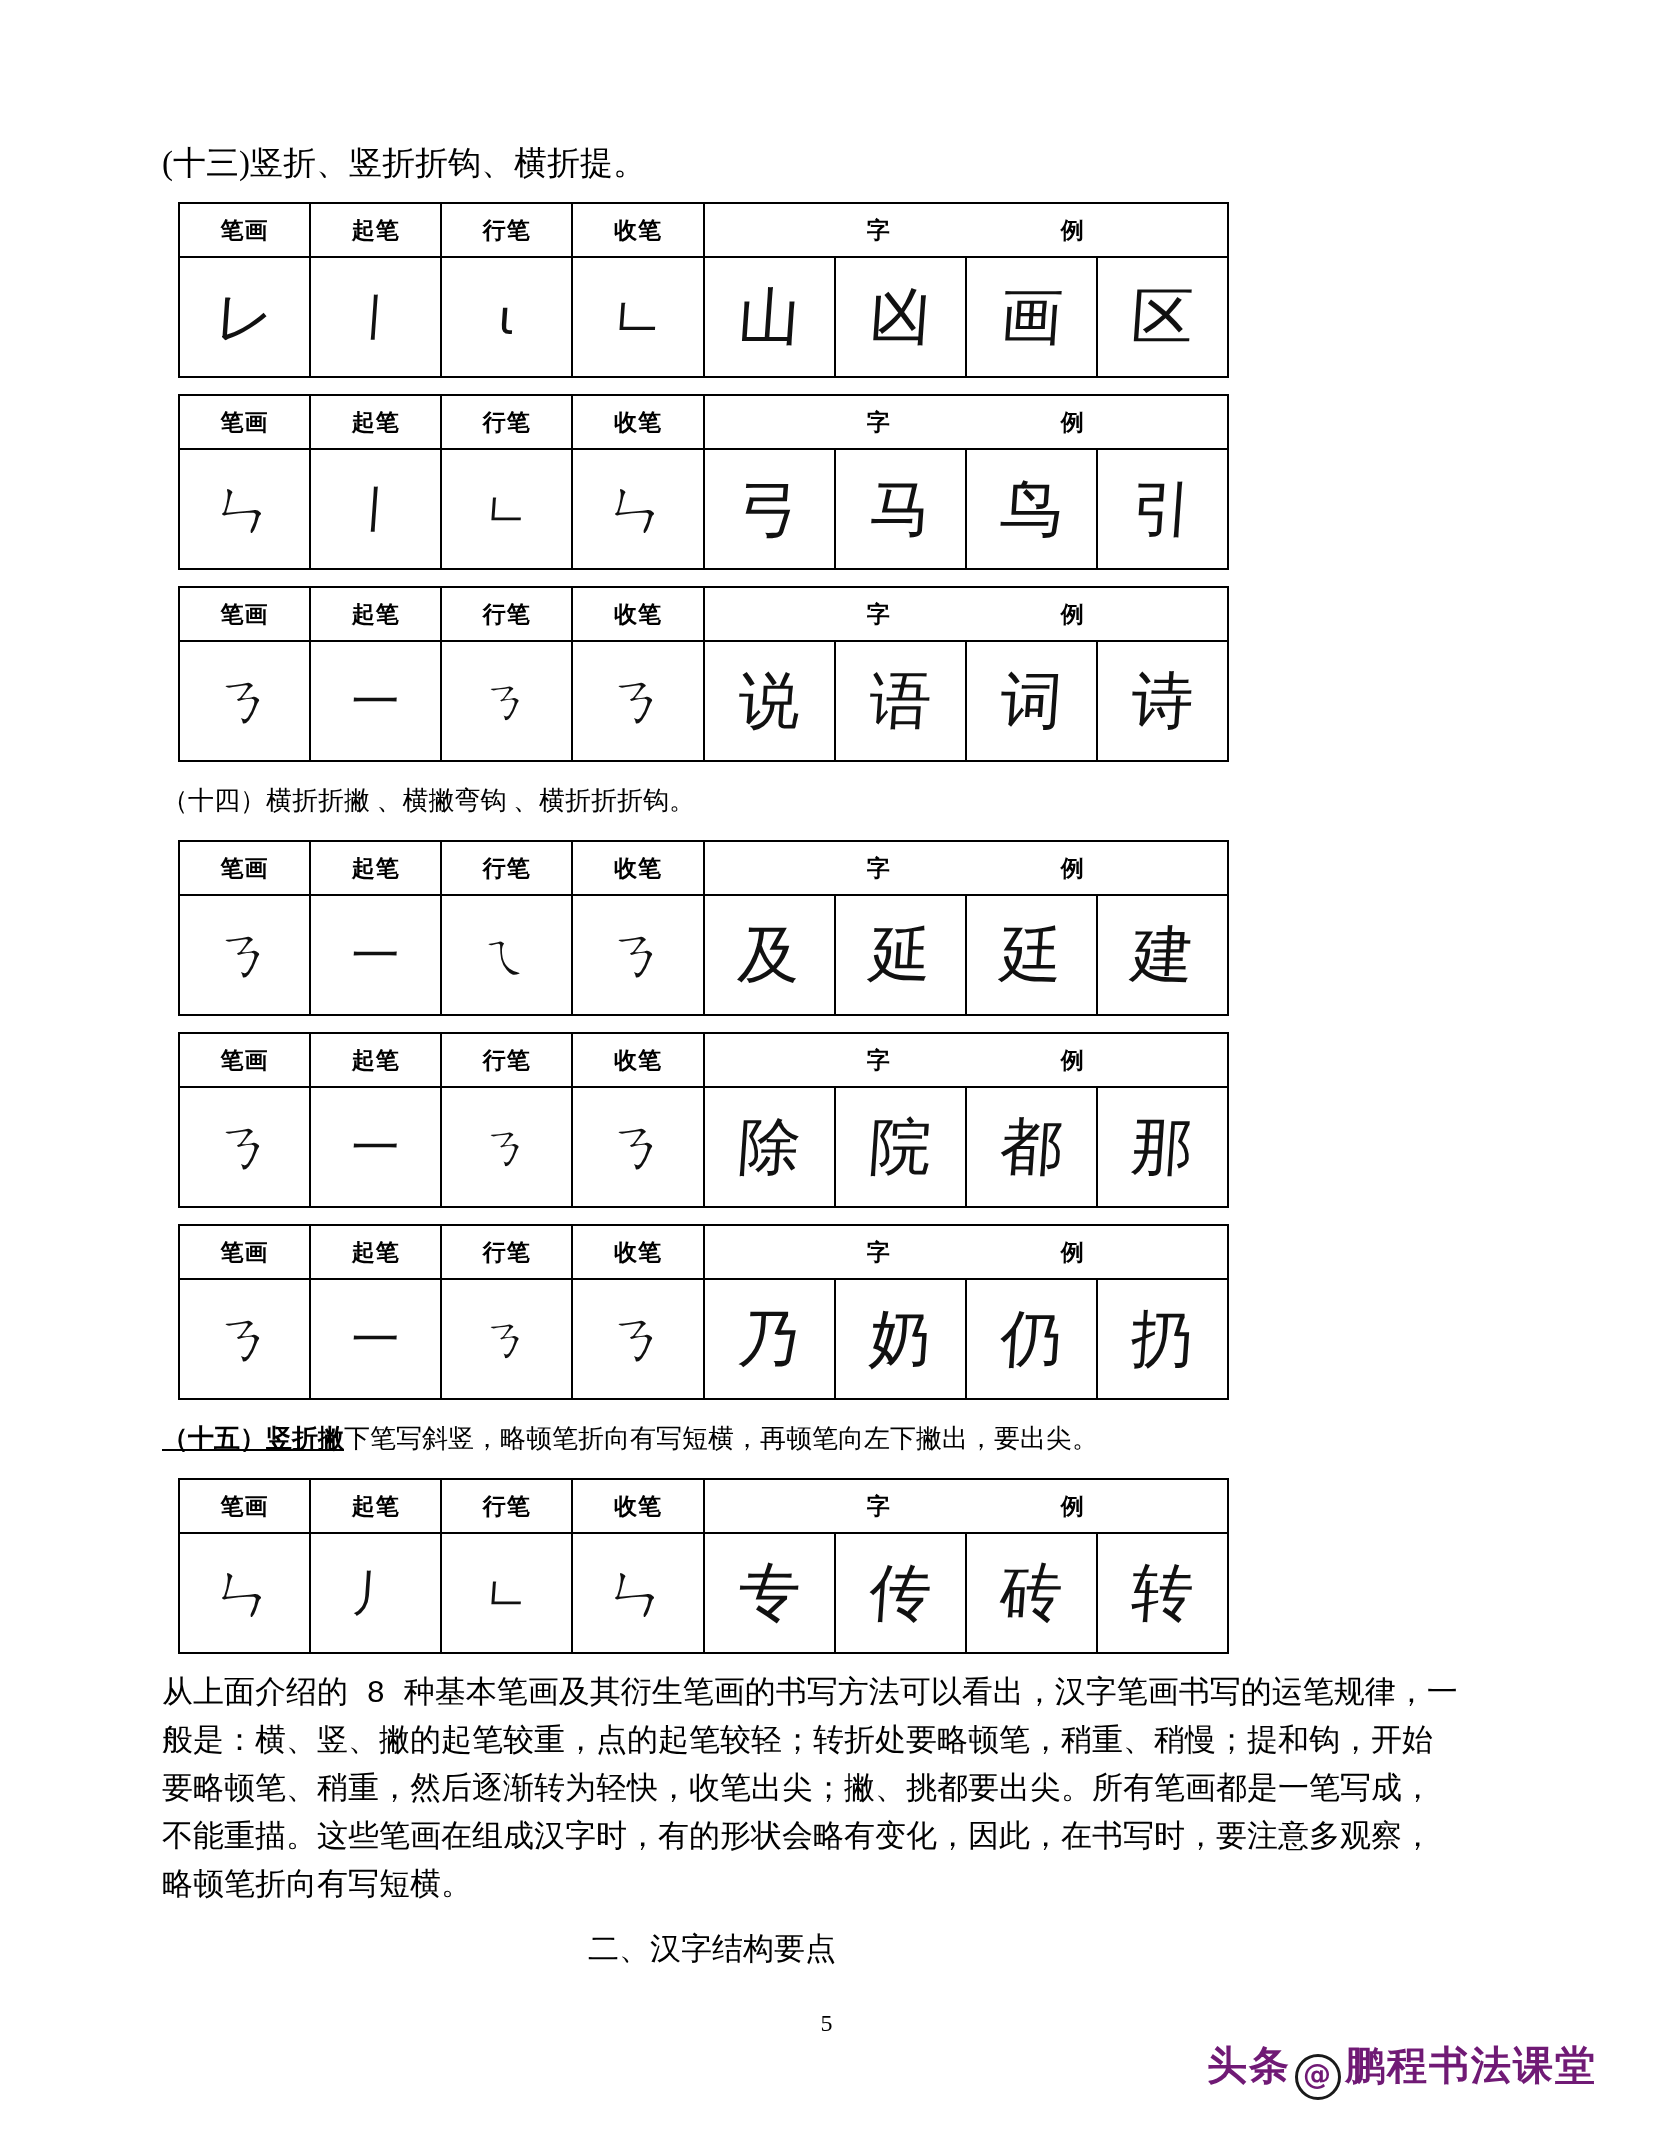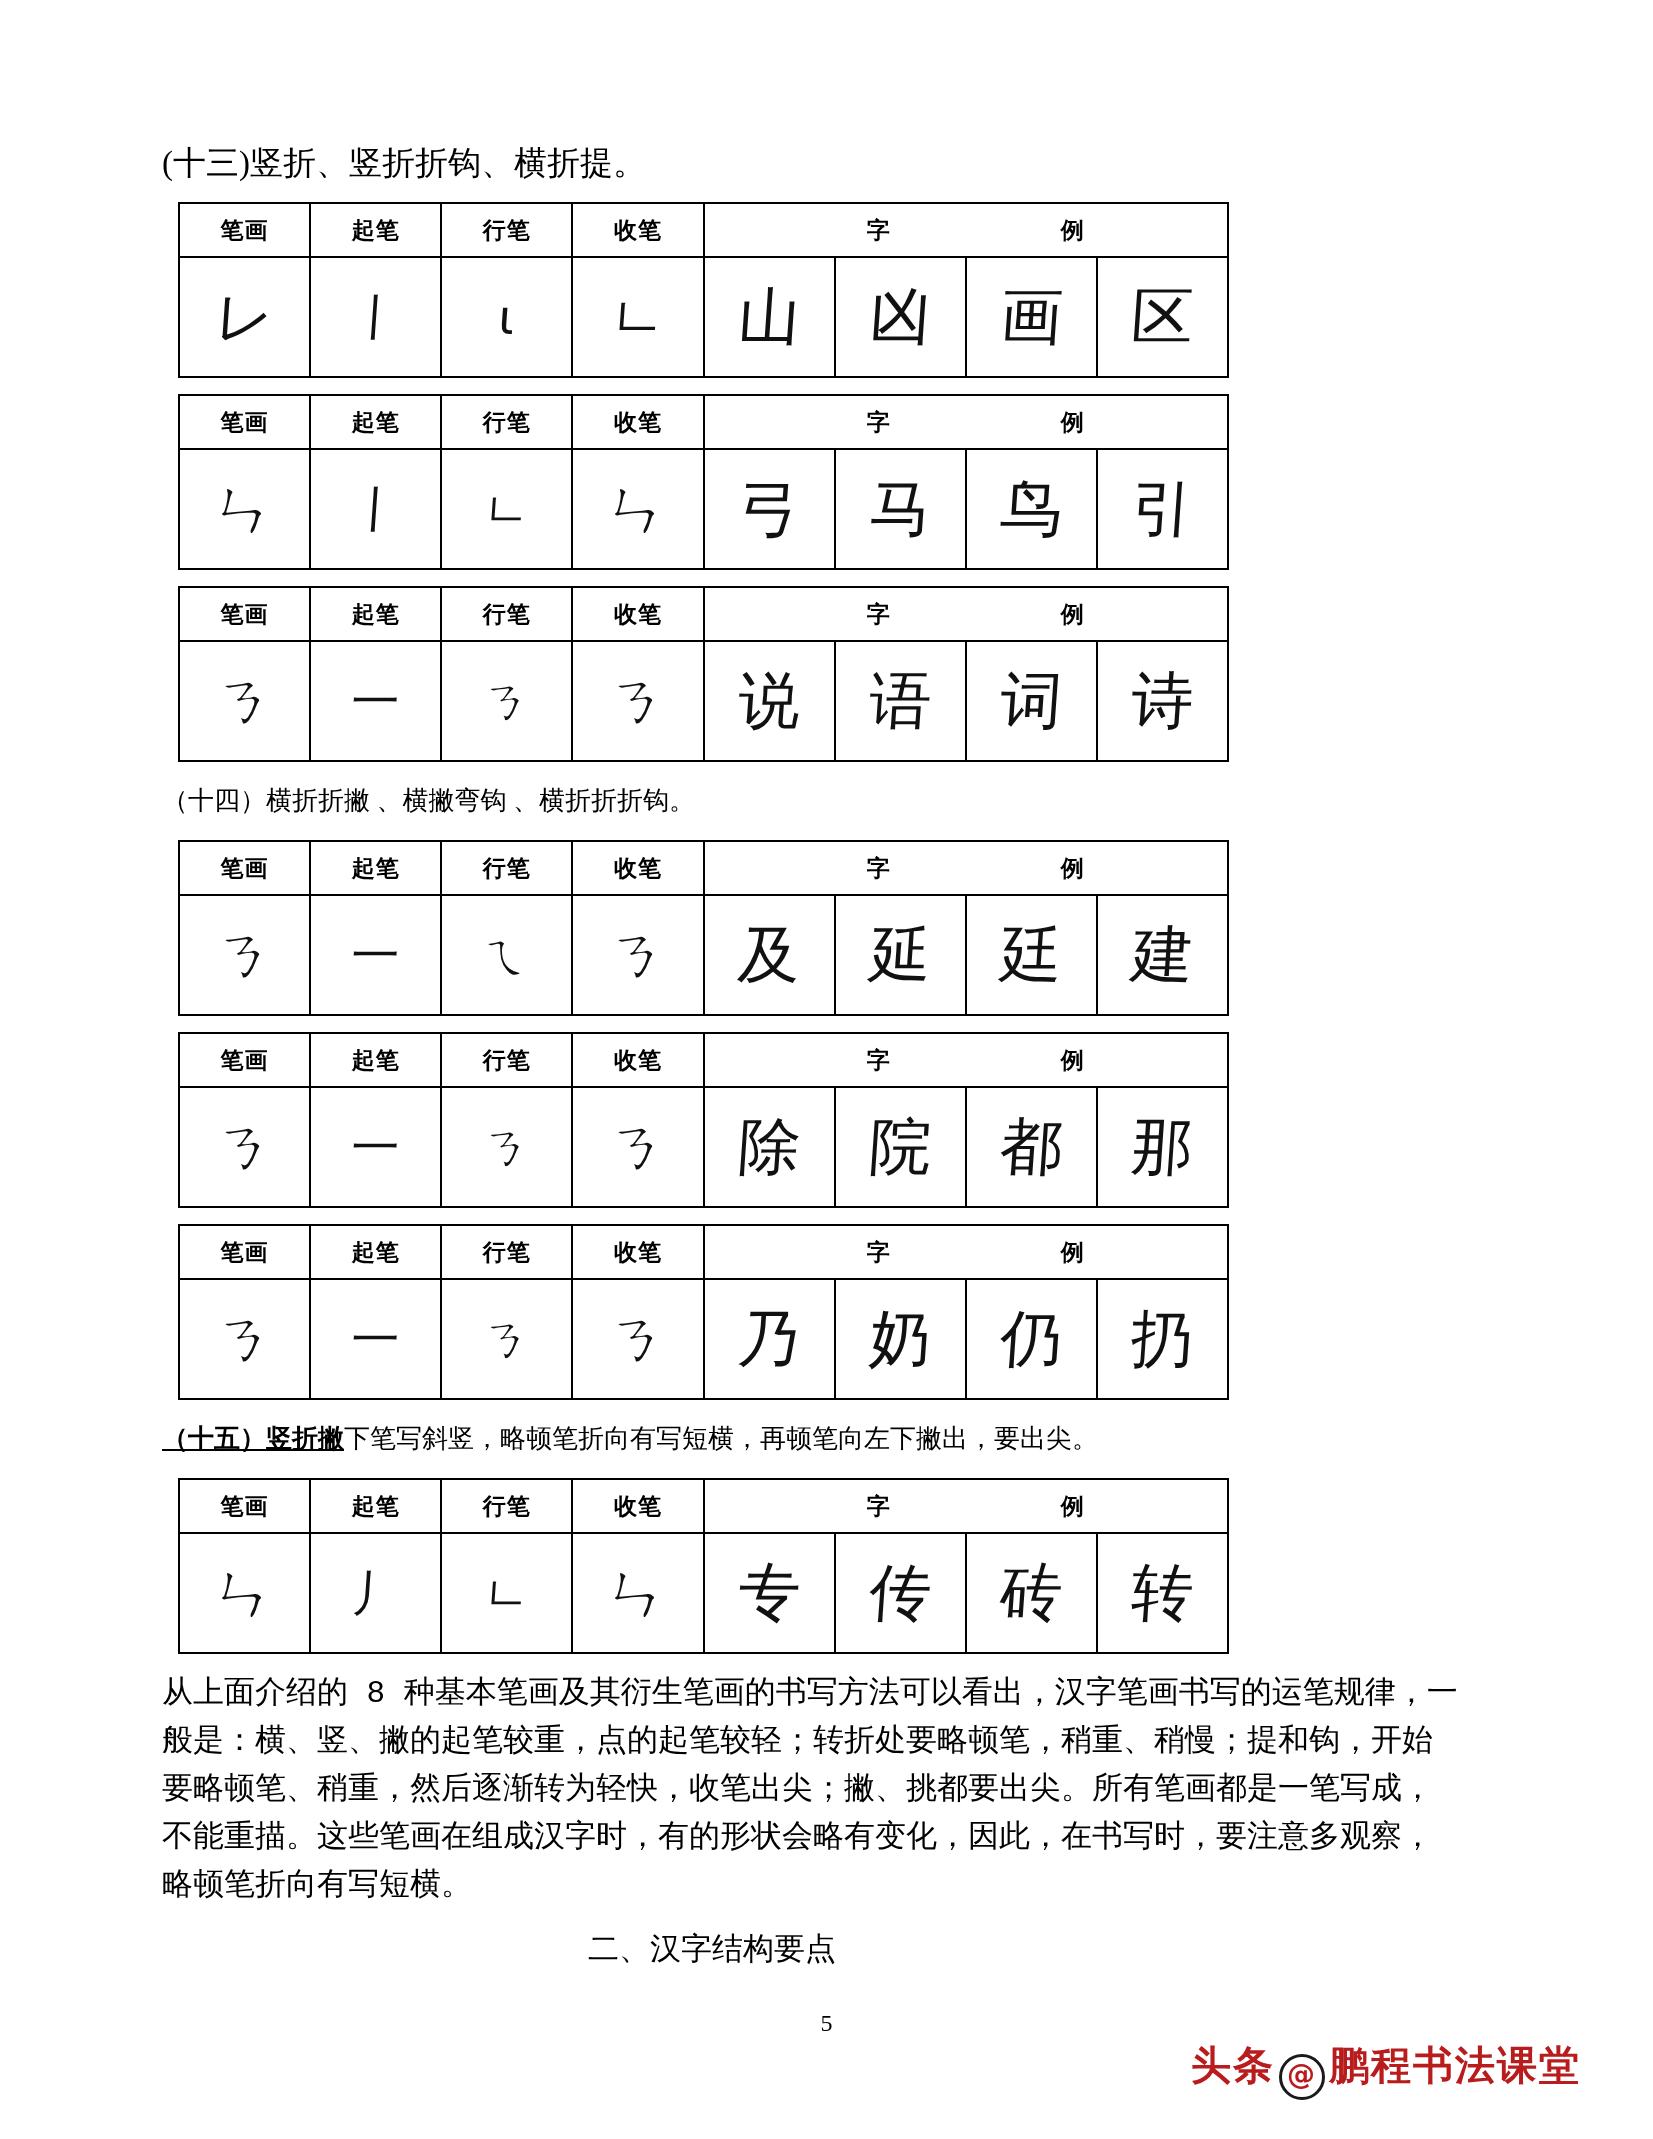--- a/index.html
+++ b/index.html
@@ -102,26 +102,26 @@
   .page-number{
     position:absolute;
     left:0;right:0;
     top:2010px;
     text-align:center;
     font-size:24px;
     font-family:"Liberation Serif",serif;
   }
   .watermark{
     position:absolute;
-    right:72px;
+    right:56px;
     top:2038px;
     font-size:40px;
     font-weight:bold;
     letter-spacing:2px;
-    color:#b91c1c;
+    color:#701a75;
     font-family:"DejaVu Sans","Liberation Sans",sans-serif;
     white-space:nowrap;
   }
   .watermark .at{
     display:inline-block;
     border:3px solid #1a1a1a;
     border-radius:50%;
     width:40px;height:40px;
     line-height:36px;
     text-align:center;

